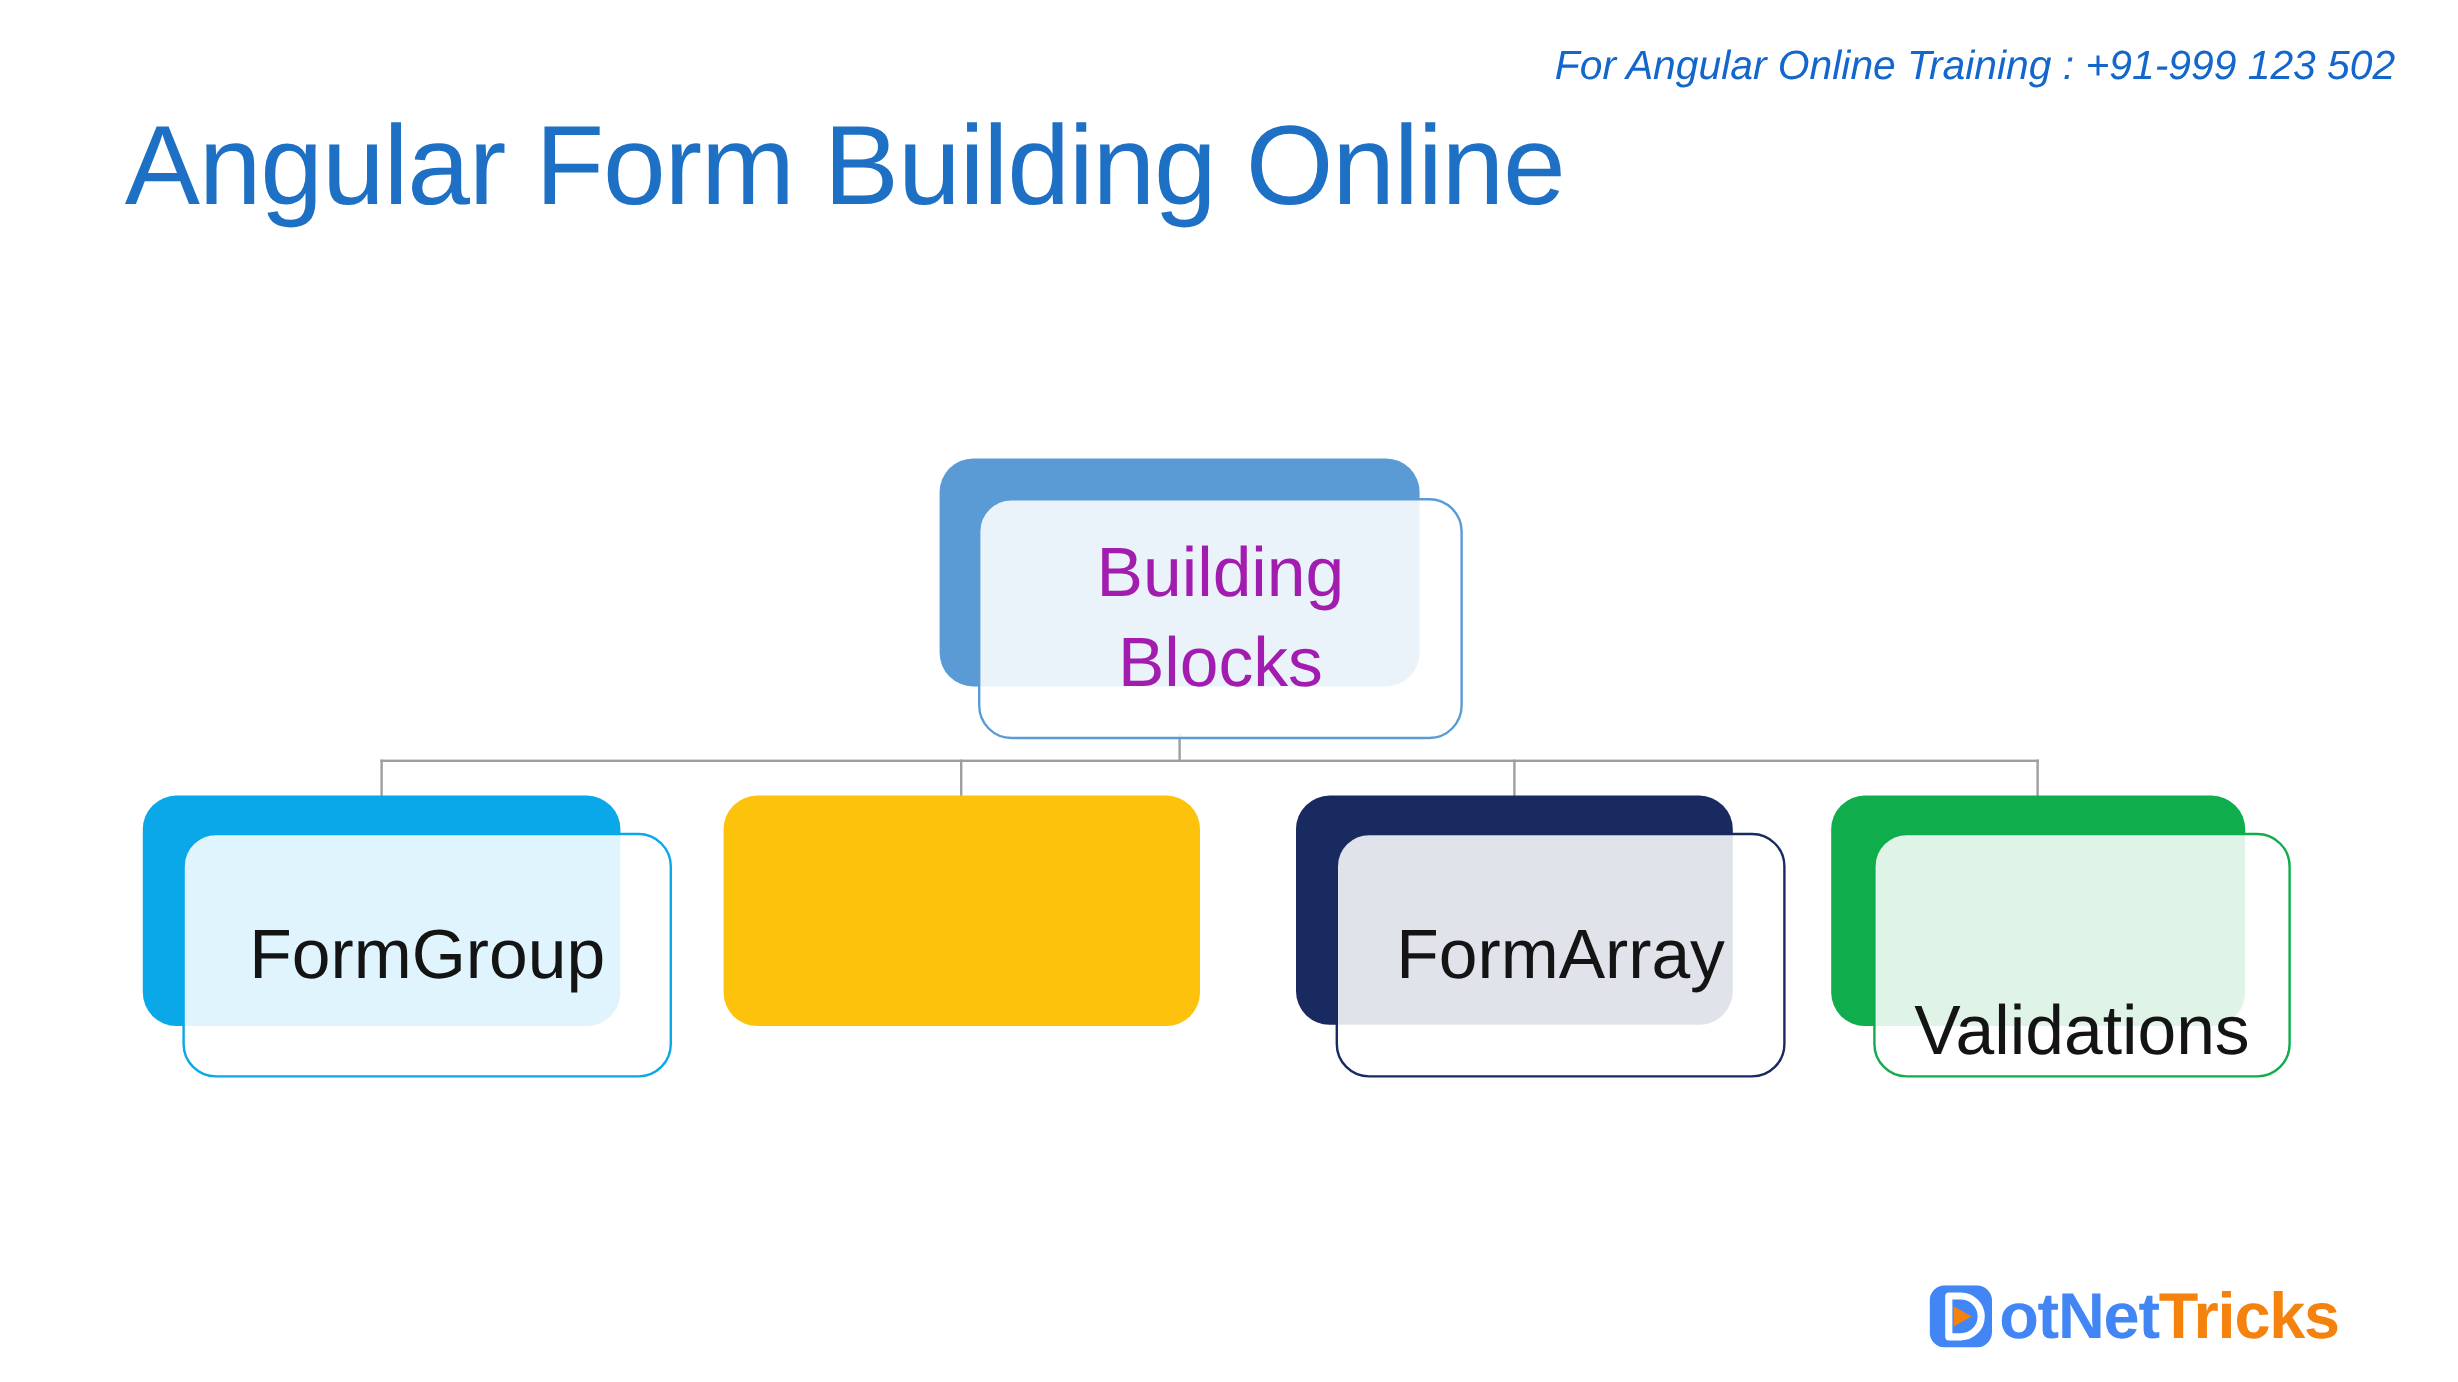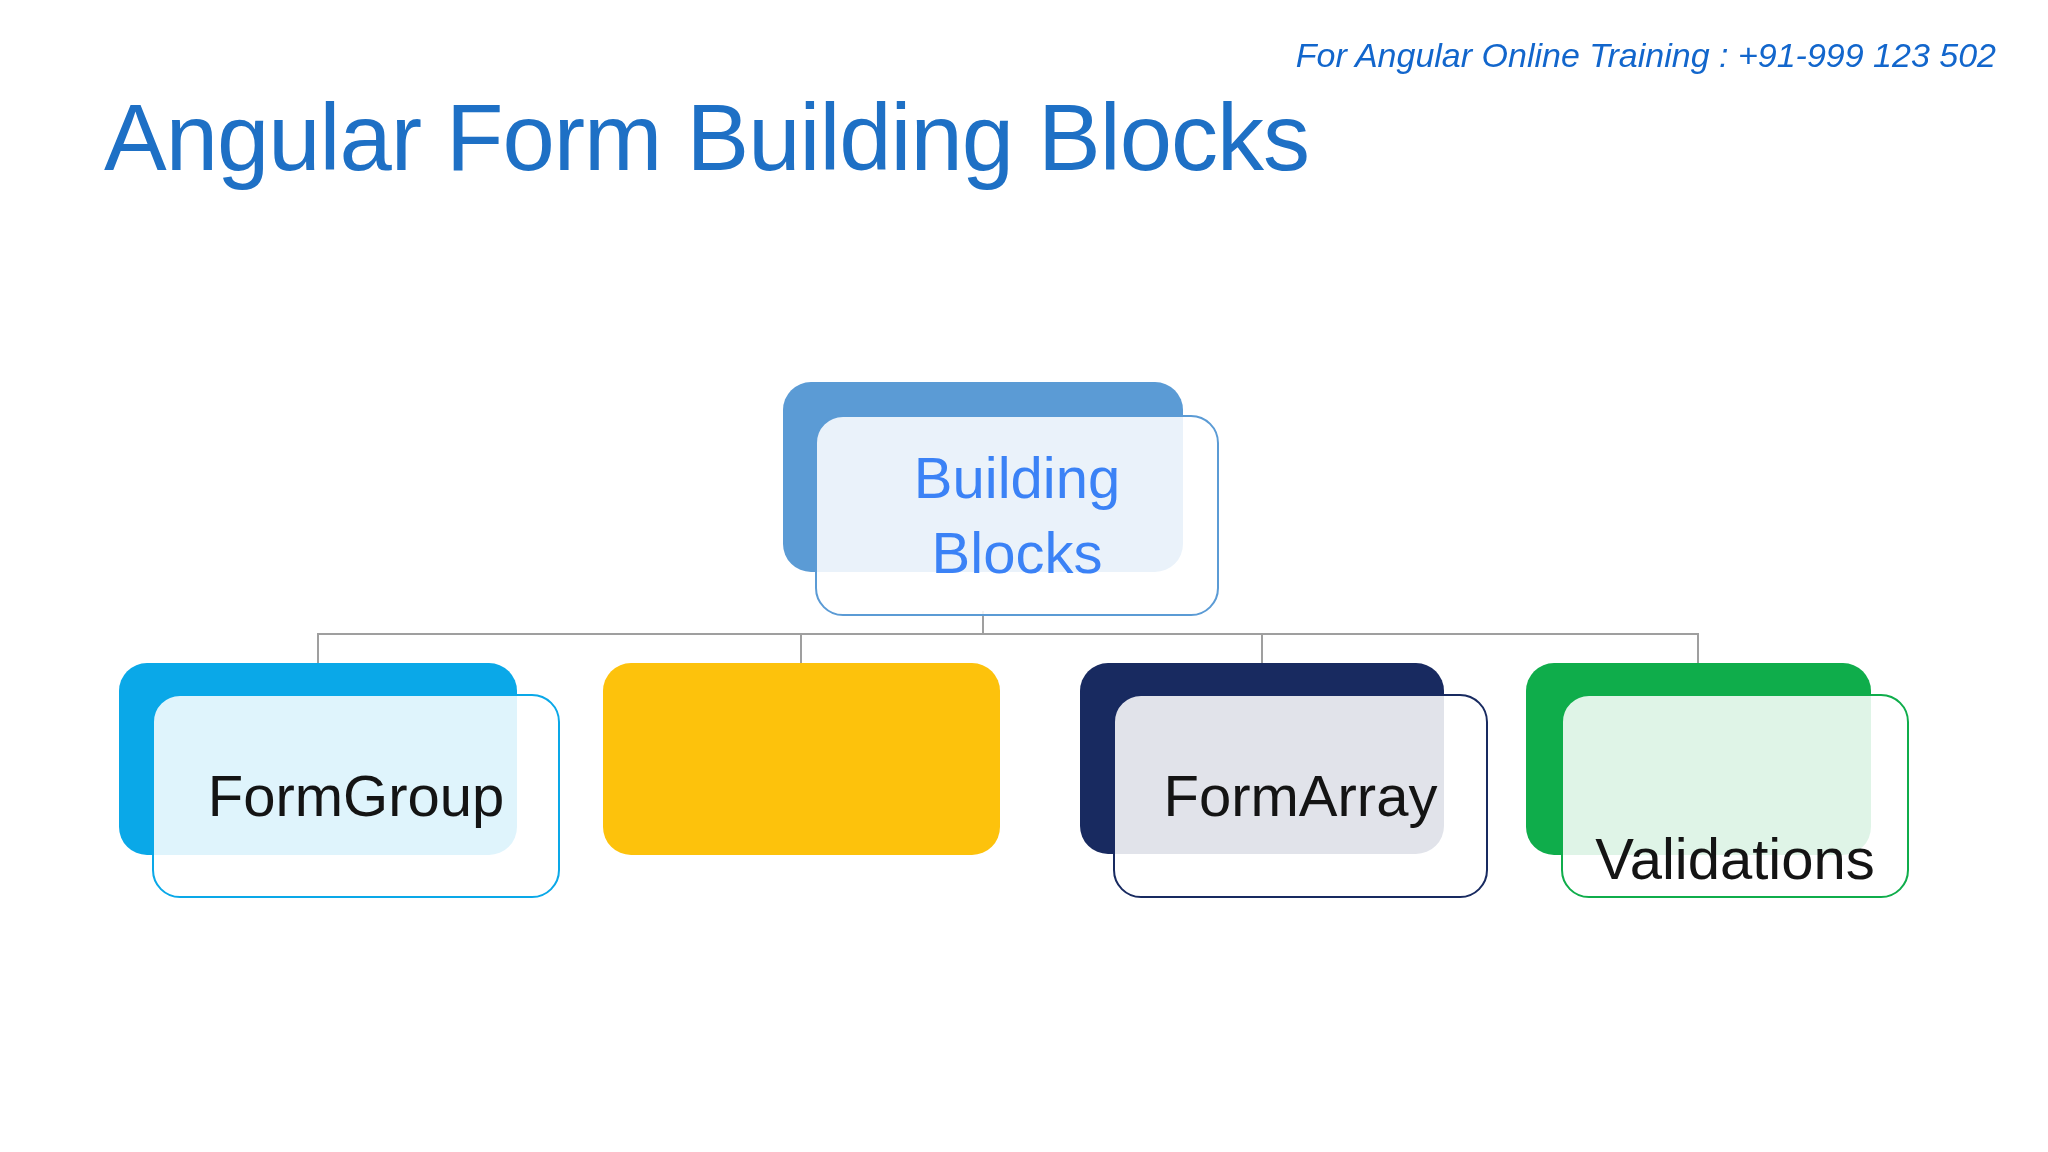--- a/index.html
+++ b/index.html
@@ -69,35 +69,35 @@
   .logo-blue{color:#4285f4;}
   .logo-orange{color:#f5820d;}
 </style>
 </head>
 <body>
 
 <div class="stage">
 
   <div class="note" style="color: rgb(18, 102, 204);">For Angular Online Training : +91-999 123 502</div>
 
-  <h1 class="title" style="color: rgb(30, 112, 197);">Angular Form Building Blocks</h1>
+  <h1 class="title" style="color: rgb(30, 112, 197);">Angular Form Building Online</h1>
 
   <div>
 
     <div class="line line-root-drop" style="background: rgb(159, 159, 159);"></div>
     <div class="line line-horizontal" style="background: rgb(159, 159, 159);"></div>
     <div class="line line-stub-0" style="background: rgb(159, 159, 159);"></div>
     <div class="line line-stub-1" style="background: rgb(159, 159, 159);"></div>
     <div class="line line-stub-2" style="background: rgb(159, 159, 159);"></div>
     <div class="line line-stub-3" style="background: rgb(159, 159, 159);"></div>
 
     <div class="node n-root">
       <div class="back" style="background: rgb(91, 155, 213);"></div>
       <div class="front" style="border-color: rgb(91, 155, 213); background: rgba(255, 255, 255, 0.87);">
-        <span class="node-label" style="color: #3b82f6;">Building Blocks</span>
+        <span class="node-label" style="color: #a21caf;">Building Blocks</span>
       </div>
     </div>
 
     <div class="node n-0">
       <div class="back" style="background: rgb(10, 168, 232);"></div>
       <div class="front" style="border-color: rgb(10, 168, 232); background: rgba(255, 255, 255, 0.87);">
         <span class="node-label" style="color: rgb(20, 20, 20);">FormGroup</span>
       </div>
     </div>
 
@@ -114,14 +114,24 @@
 
     <div class="node n-3">
       <div class="back" style="background: rgb(15, 173, 75);"></div>
       <div class="front" style="border-color: rgb(15, 173, 75); background: rgba(255, 255, 255, 0.87); align-items: flex-end;">
         <span class="node-label" style="color: rgb(20, 20, 20);">Validations</span>
       </div>
     </div>
 
   </div>
 
+  <div class="logo">
+    <span style="display:inline-flex;">
+      <svg width="52" height="52" viewBox="0 0 52 52" aria-hidden="true">
+        <rect x="0" y="0" width="52" height="52" rx="13" fill="#4285f4"></rect>
+        <path d="M16,9 h10 a17,17 0 0 1 0,34 h-10 z" fill="none" stroke="#ffffff" stroke-width="6" stroke-linejoin="round"></path>
+        <polygon points="20,17.5 35,26 20,34.5" fill="#f5820d"></polygon>
+      </svg>
+    </span>
+    <span class="logo-text"><span class="logo-blue">otNet</span><span class="logo-orange">Tricks</span></span>
+  </div>
 
 </div>
 
 </body></html>

